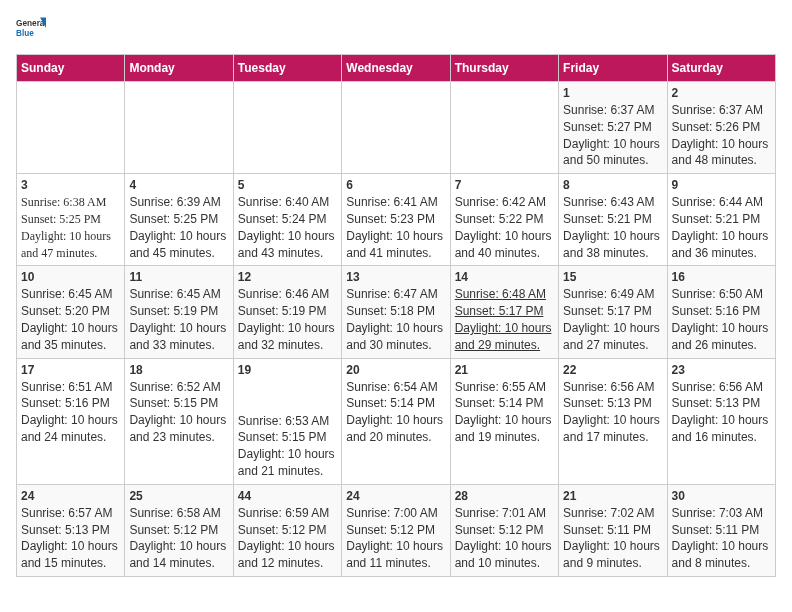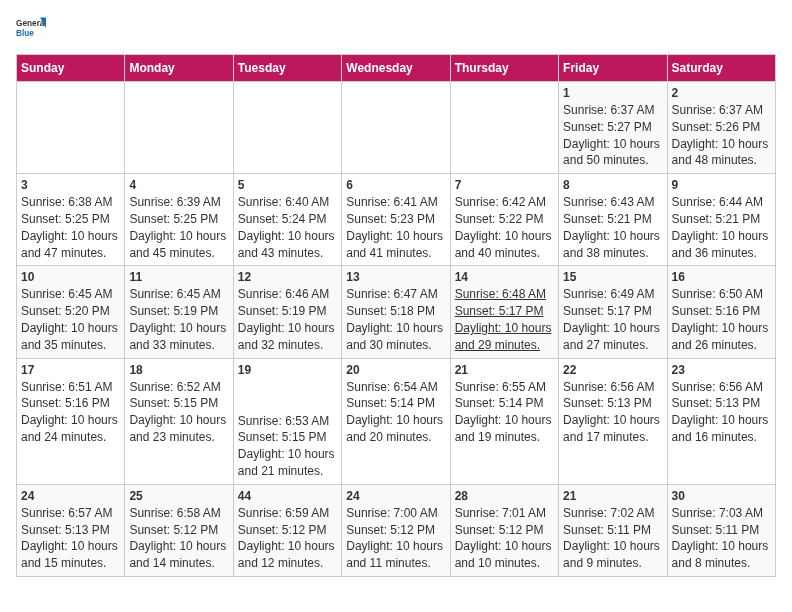--- a/index.html
+++ b/index.html
@@ -128,21 +128,21 @@
           <span class="day-num">2</span>
           <div class="day-info" style="white-space: pre-wrap;">Sunrise: 6:37 AM
 Sunset: 5:26 PM
 Daylight: 10 hours
 and 48 minutes.</div>
         </td>
       </tr>
       <tr>
         <td>
           <span class="day-num">3</span>
-          <div class="day-info" style="white-space: pre-wrap;">Sunrise: 6:38 AM
+          <div class="day-info" style="white-space: pre-wrap; font-family: Liberation Serif, serif;">Sunrise: 6:38 AM
 Sunset: 5:25 PM
 Daylight: 10 hours
 and 47 minutes.</div>
         </td>
         <td>
           <span class="day-num">4</span>
           <div class="day-info" style="white-space: pre-wrap;">Sunrise: 6:39 AM
 Sunset: 5:25 PM
 Daylight: 10 hours
 and 45 minutes.</div>

